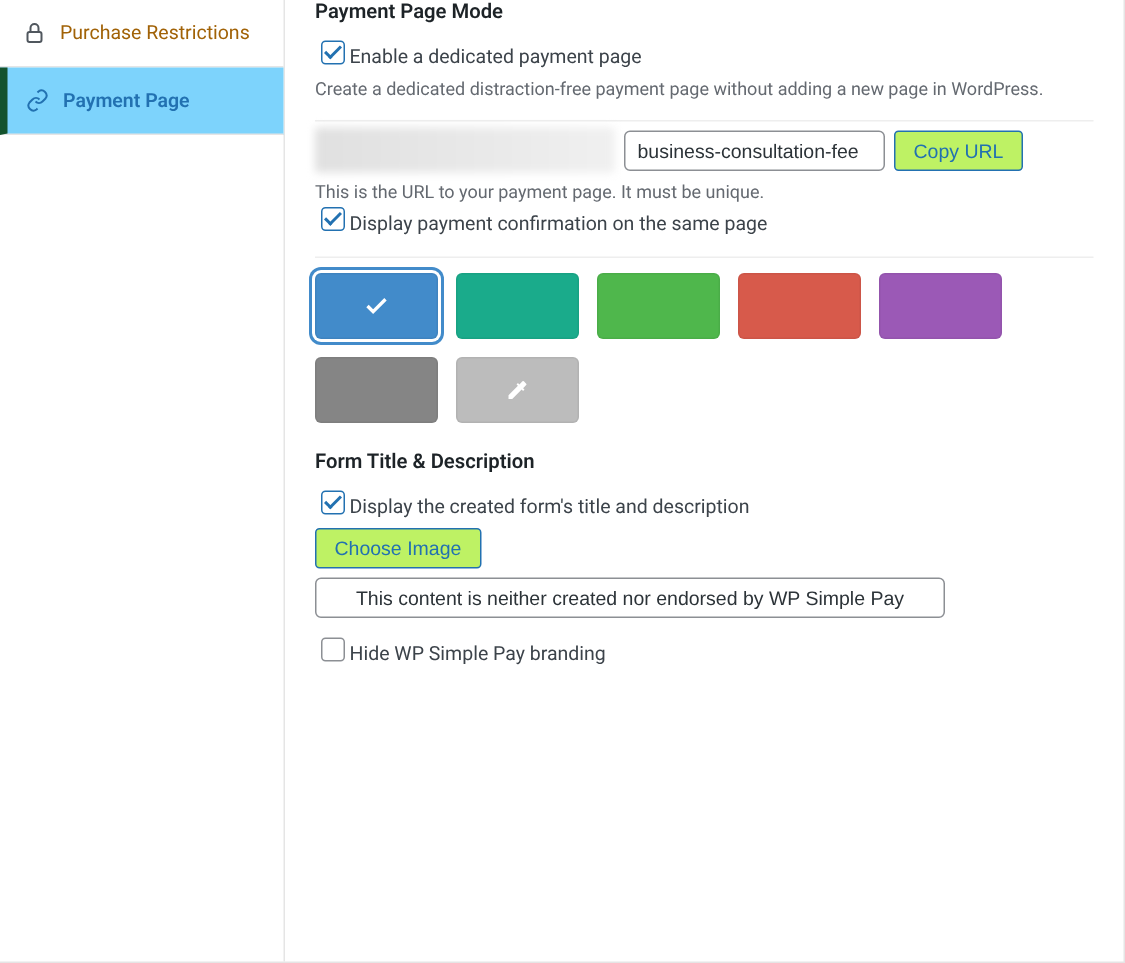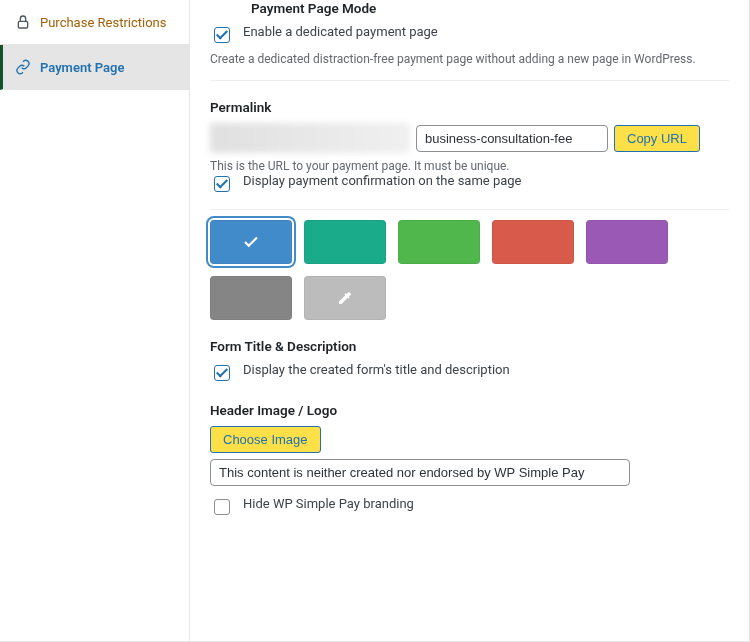--- a/index.html
+++ b/index.html
@@ -27,22 +27,22 @@
   }
   .sidebar-item {
     display: flex;
     align-items: center;
     padding: 13px 14px;
     border-bottom: 1px solid #e5e5e5;
     gap: 8px;
     cursor: pointer;
   }
   .sidebar-item.active {
-    border-left: 3px solid #14532d;
-    background: #e5e5e5;
+    border-left: 5px solid #14532d;
+    background: #7dd3fc;
     padding-left: 11px;
   }
   .sidebar-item.active .sidebar-label {
     color: #2271b1;
     font-weight: 600;
   }
   .sidebar-item .icon {
     width: 18px;
     height: 18px;
     display: inline-flex;
@@ -55,25 +55,25 @@
   .content {
     flex: 1;
     padding: 0 20px 20px 20px;
   }
   h4 {
     font-size: 13.5px;
     font-weight: 600;
     color: #1d2327;
     margin: 18px 0 8px 0;
   }
-  h4.first { margin-top: 0; margin-left: 41px; }
+  h4.first { margin-top: 0; }
   .check-row {
     display: flex;
-    align-items: flex-start;
-    gap: 10px;
+    align-items: flex-end;
+    gap: 0;
     margin-bottom: 6px;
   }
   input[type="checkbox"] {
     width: 16px;
     height: 16px;
     border: 1px solid #8c8f94;
     border-radius: 3px;
     appearance: none;
     background: #fff;
     position: relative;
@@ -118,26 +118,26 @@
     border-radius: 2px;
   }
   input[type="text"] {
     padding: 5px 8px;
     border: 1px solid #8c8f94;
     border-radius: 4px;
     font-size: 13px;
     color: #2c3338;
     background: #fff;
   }
-  .slug-input { width: 192px; }
+  .slug-input { width: 174px; }
   .btn-outline {
     padding: 5px 12px;
     border: 1px solid #2271b1;
     color: #2271b1;
-    background: #fde047;
+    background: #bef264;
     border-radius: 3px;
     font-size: 13px;
     cursor: pointer;
   }
   .swatches {
     display: flex;
     flex-wrap: wrap;
     gap: 12px;
     margin: 10px 0 4px 0;
     max-width: 480px;
@@ -151,20 +151,21 @@
     justify-content: center;
     cursor: pointer;
     border: 1px solid rgba(0,0,0,0.05);
   }
   .swatch.selected {
     box-shadow: 0 0 0 2px #fff, 0 0 0 4px #428bca;
   }
   .footer-input {
     width: 420px;
     margin: 6px 0 10px 0;
+    text-align: center;
   }
 </style>
 </head>
 <body>
 
 <div class="wrap">
   <div class="sidebar">
     <div class="sidebar-item">
       <span class="icon">
         <svg width="16" height="16" viewBox="0 0 24 24" fill="none" stroke="currentColor" stroke-width="2">
@@ -188,21 +189,20 @@
   <div class="content">
 
     <h4 class="first">Payment Page Mode</h4>
     <div class="check-row">
       <input type="checkbox" checked="" style="">
       <span>Enable a dedicated payment page</span>
     </div>
     <div class="help">Create a dedicated distraction-free payment page without adding a new page in WordPress.</div>
     <hr>
 
-    <h4>Permalink</h4>
     <div class="permalink-row">
       <div class="blurred"></div>
       <input type="text" class="slug-input" value="business-consultation-fee" style="">
       <button class="btn-outline">Copy URL</button>
     </div>
     <div class="help" style="margin-bottom:0">This is the URL to your payment page. It must be unique.</div>
     <div class="check-row" style="margin-bottom:14px">
       <input type="checkbox" checked="" style="">
       <span>Display payment confirmation on the same page</span>
     </div>
@@ -225,21 +225,20 @@
           </svg>
         </div>
       </div>
 
     <h4>Form Title &amp; Description</h4>
     <div class="check-row">
       <input type="checkbox" checked="" style="">
       <span>Display the created form's title and description</span>
     </div>
 
-    <h4>Header Image / Logo</h4>
     <button class="btn-outline">Choose Image</button>
 
     <input type="text" class="footer-input" value="This content is neither created nor endorsed by WP Simple Pay" style="">
     <div class="check-row">
       <input type="checkbox" style="">
       <span>Hide WP Simple Pay branding</span>
     </div>
 
   </div>
 </div>

